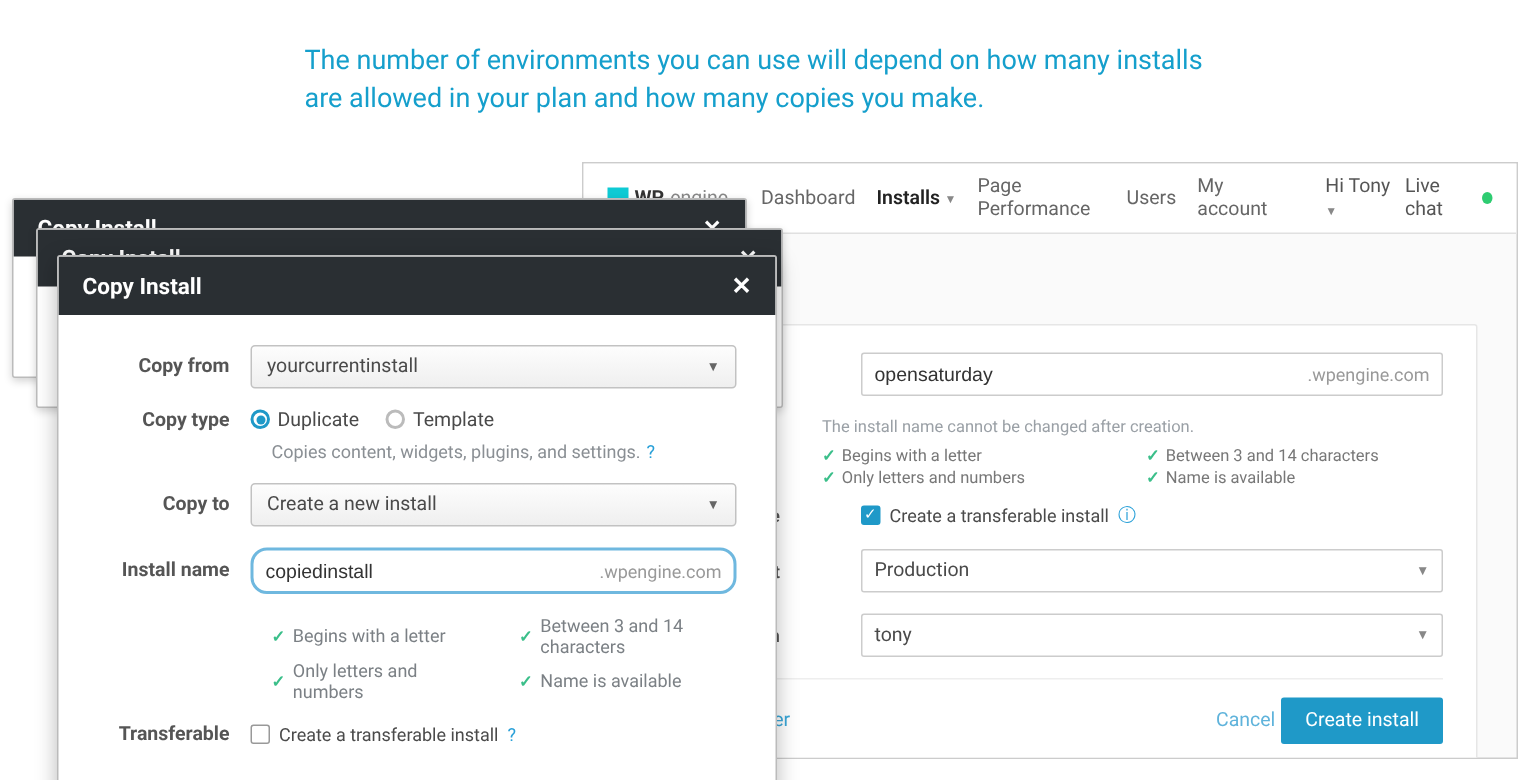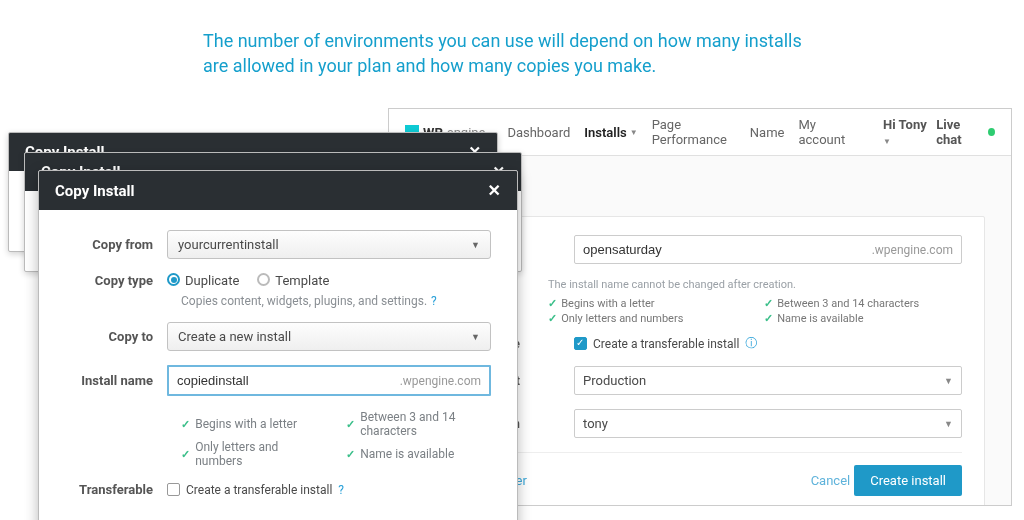--- a/index.html
+++ b/index.html
@@ -46,21 +46,21 @@
     .brand-box {
       width: 14px; height: 14px; background: #0ecad4; display: inline-block;
     }
     .brand-wp { font-weight: 700; color: #333; }
     .brand-engine { color: #888; font-weight: 400; }
     .nav { display: flex; gap: 14px; margin-left: 6px; }
     .nav-item { color: #666; cursor: pointer; display: inline-flex; align-items: center; gap: 3px; }
     .nav-item.active { color: #222; font-weight: 600; }
     .caret-sm { font-size: 8px; color: #888; }
     .spacer { flex: 1; }
-    .userarea { display: flex; align-items: flex-start; gap: 4px; color: #555; font-weight: bold; }
+    .userarea { display: flex; align-items: flex-start; gap: 4px; color: #555; }
     .dot { width: 8px; height: 8px; border-radius: 50%; background: #2ecc71; display: inline-block; }
     .panel-body { padding: 18px 26px; }
     .page-title { font-size: 21px; color: #333; font-weight: 400; margin-bottom: 18px; }
     .card {
       background: #fff;
       border: 1px solid #e6e6e6;
       border-radius: 2px;
       padding: 18px 22px 14px;
     }
     .row { display: flex; align-items: center; margin-bottom: 14px; }
@@ -178,21 +178,21 @@
     .radios { display: flex; gap: 18px; align-items: center; font-size: 13px; }
     .radio { display: inline-flex; align-items: flex-start; gap: 5px; }
     .radio-circle {
       width: 13px; height: 13px; border-radius: 50%; border: 2px solid #1f99c8; display: inline-flex; align-items: center; justify-content: center;
     }
     .radio-circle.off { border-color: #bbb; }
     .radio-dot { width: 6px; height: 6px; border-radius: 50%; background: #1f99c8; }
     .subtext { font-size: 12px; color: #8a8f94; margin-left: 116px; margin-top: -8px; margin-bottom: 14px; display: flex; align-items: center; gap: 4px; text-align: center;}
     .install-input {
       border: 2px solid #6fb8df;
-      border-radius: 1px;
+      border-radius: 11px;
       display: flex;
       align-items: center;
       padding: 6px 8px;
       gap: 24px;
     }
     .install-input input { border: none; outline: none; flex: 1; font-size: 13px; color: #333; background: transparent;}
     .val-grid2 {
       margin-left: 116px;
       display: grid;
       grid-template-columns: 1fr 1fr;
@@ -226,21 +226,21 @@
       <span class="brand-wp">WP</span>
         <span class="brand-engine">engine</span>
     </span>
     <span class="nav">
       <span class="nav-item">Dashboard</span>
       <span class="nav-item active">
         <span>Installs</span>
         <span class="caret-sm">▼</span>
       </span>
       <span class="nav-item">Page Performance</span>
-      <span class="nav-item">Name</span>
+      <span class="nav-item">Users</span>
       <span class="nav-item">My account</span>
     </span>
     <span class="spacer"></span>
     <span class="userarea">
       <span>
         <span>Hi Tony</span>
         <span class="caret-sm">▼</span>
       </span>
       <span style="display:inline-flex;align-items:center;gap:5px;">
         <span>Live chat</span>

